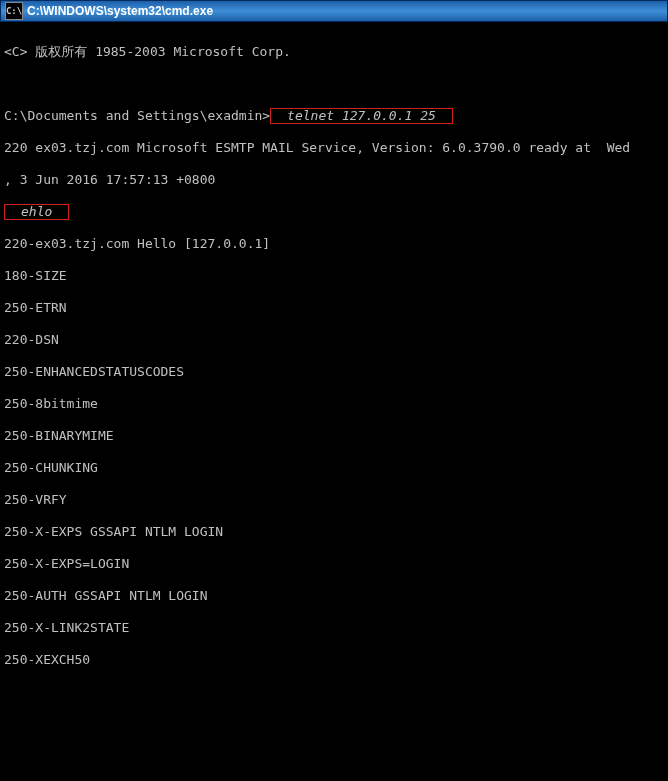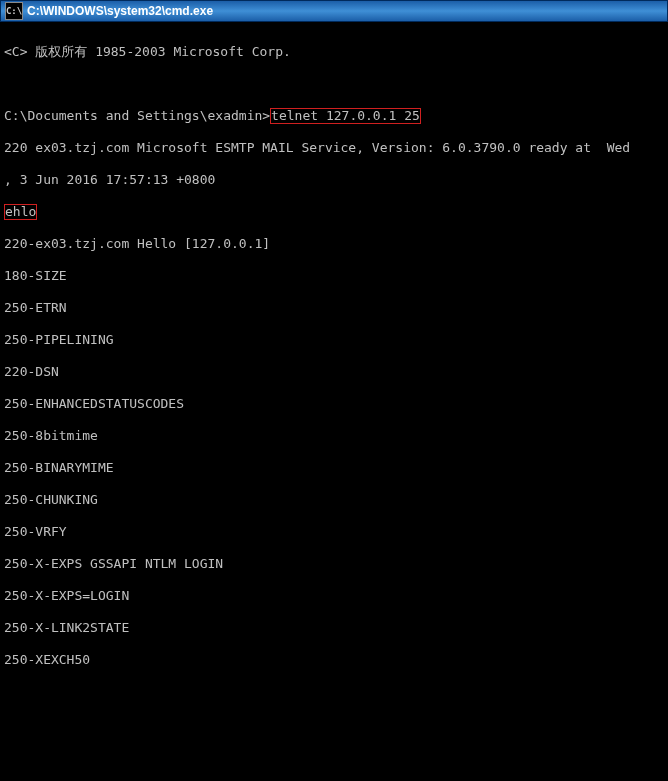--- a/index.html
+++ b/index.html
@@ -3,21 +3,21 @@
 <meta charset="utf-8">
 <style>
   html,body{margin:0;padding:0;background:#aaa;}
   .window{width:668px;height:781px;position:relative;background:#000;overflow:hidden;font-family:"Lucida Console","Consolas",monospace;}
   .titlebar{height:22px;background:linear-gradient(#1b5ea8,#3f8fd6,#1b5ea8);display:flex;align-items:center;padding:0 4px;box-sizing:border-box;border:1px solid #002a5c;border-bottom:1px solid #002a5c;}
   .titlebar .icon{width:16px;height:16px;background:#000;border:1px solid #888;margin-right:4px;display:flex;align-items:center;justify-content:center;}
   .titlebar .icon span{color:#ccc;font:bold 9px monospace;}
   .titlebar .title{color:#fff;font:bold 12px Tahoma,Arial,sans-serif;letter-spacing:0;}
   .term{padding:6px 4px 4px 4px;color:#c0c0c0;font-size:13px;line-height:16px;white-space:pre;letter-spacing:0;}
   .line{height:16px;position:relative;}
-  .boxed{outline:1px solid #d02020;outline-offset:-1px;display:inline-block;padding:0 1px;}
+  .boxed{outline:1px solid #d02020;outline-offset:-1px;display:inline-block;padding:0 17px;font-style:italic;}
 </style>
 </head>
 <body>
 
 <div class="window">
   <div class="titlebar">
     <div class="icon">
         <span>C:\</span>
       </div>
     <div class="title">C:\WINDOWS\system32\cmd.exe</div>
@@ -26,29 +26,29 @@
   <div class="term">
 <div class="line">&lt;C&gt; 版权所有 1985-2003 Microsoft Corp.</div>
 <div class="line"> </div>
 <div class="line"><span>C:\Documents and Settings\exadmin&gt;</span><span class="boxed">telnet 127.0.0.1 25</span></div>
 <div class="line">220 ex03.tzj.com Microsoft ESMTP MAIL Service, Version: 6.0.3790.0 ready at  Wed</div>
 <div class="line">, 3 Jun 2016 17:57:13 +0800</div>
 <div class="line"><span class="boxed">ehlo</span></div>
 <div class="line">220-ex03.tzj.com Hello [127.0.0.1]</div>
 <div class="line">180-SIZE</div>
 <div class="line">250-ETRN</div>
-<div class="line">250-PIPELINING</div>
 <div class="line">220-DSN</div>
 <div class="line">250-ENHANCEDSTATUSCODES</div>
 <div class="line">250-8bitmime</div>
 <div class="line">250-BINARYMIME</div>
 <div class="line">250-CHUNKING</div>
 <div class="line">250-VRFY</div>
 <div class="line">250-X-EXPS GSSAPI NTLM LOGIN</div>
 <div class="line">250-X-EXPS=LOGIN</div>
+<div class="line">250-AUTH GSSAPI NTLM LOGIN</div>
 <div class="line">250-X-LINK2STATE</div>
 <div class="line">250-XEXCH50</div>
 
 
 
 
 
 
 
 

